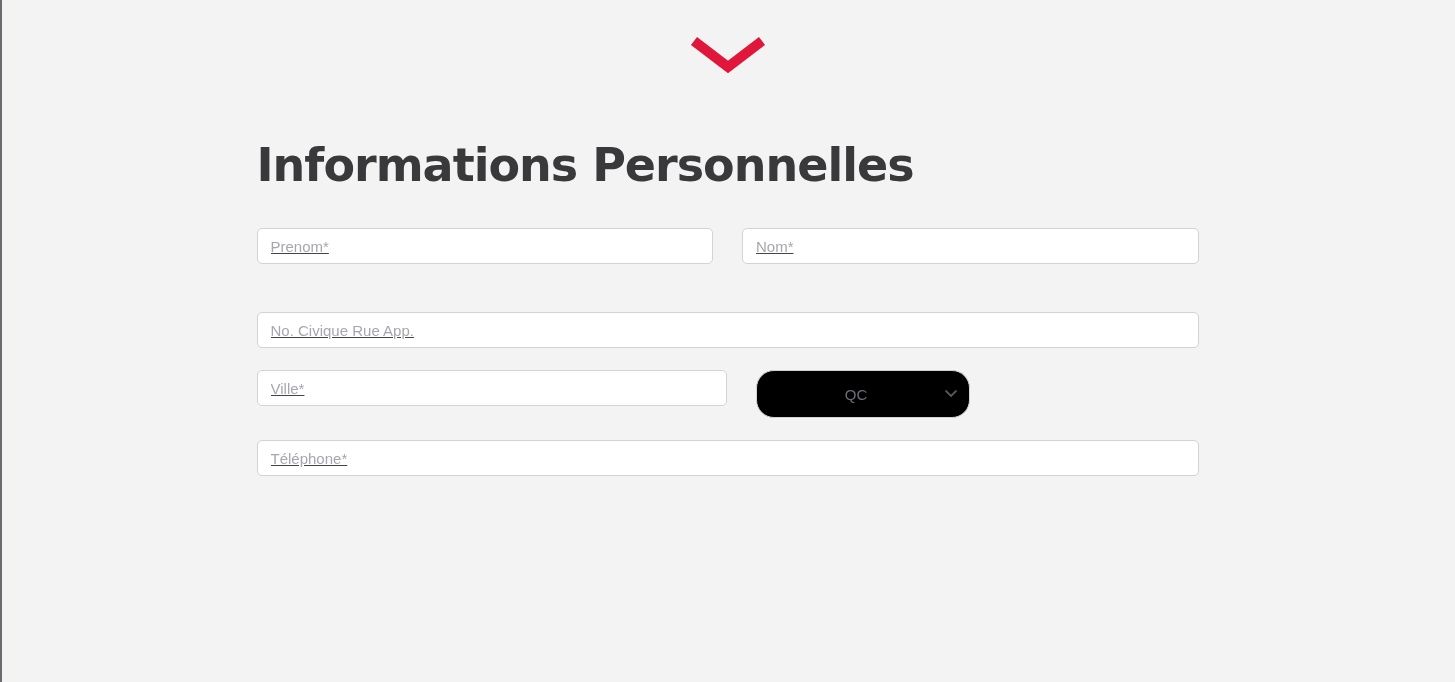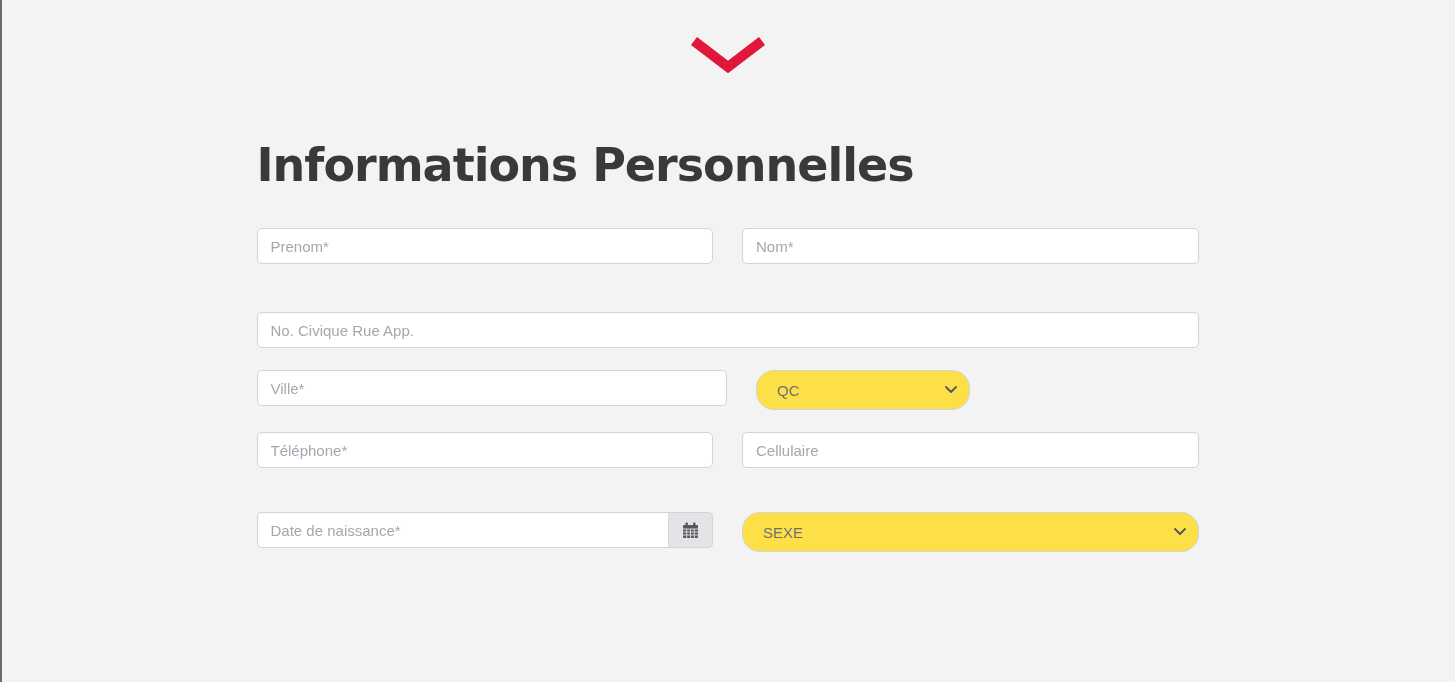--- a/index.html
+++ b/index.html
@@ -41,42 +41,44 @@
     width: 100%;
     height: 36px;
     background: #ffffff;
     border: 1px solid #d2d2d7;
     border-radius: 5px;
     padding: 0 13px;
     font-family: "Liberation Sans", sans-serif;
     font-size: 15px;
     color: #444;
     outline: none;
+    text-decoration: underline;
   }
   .txt-input::placeholder { color: #a6a6b0; opacity: 1; }
   .split-half {
     display: flex;
     justify-content: space-between;
   }
   .w-small { width: 214px; flex: 0 0 214px; }
   .select-wrap { position: relative; }
   .pill-select {
     width: 100%;
-    height: 40px;
-    background: #fde047;
+    height: 48px;
+    background: #000000;
     border: 1px solid #d2d2d7;
     border-radius: 18px;
     padding: 0 34px 0 20px;
     font-family: "Liberation Sans", sans-serif;
     font-size: 15px;
     color: #6e6e78;
     -webkit-appearance: none;
     -moz-appearance: none;
     appearance: none;
     outline: none;
+    text-align: center;
   }
   .select-caret {
     position: absolute;
     right: 13px; top: 50%;
     transform: translateY(-50%);
     pointer-events: none;
   }
   .input-group {
     display: flex;
     width: 100%;
@@ -133,50 +135,23 @@
           </select>
           <svg class="select-caret" width="12" height="8" viewBox="0 0 12 8">
             <path d="M1 1 L6 6 L11 1" fill="none" stroke="#55555a" stroke-width="1.8" stroke-linecap="round" stroke-linejoin="round"></path>
           </svg>
         </div>
       </div>
     </div>
 
     <div class="row">
       <input class="txt-input half" type="text" placeholder="Téléphone*" style="">
-      <input class="txt-input half" type="text" placeholder="Cellulaire" style="">
     </div>
 
     <div class="row">
     </div>
 
     <div class="row">
-      <div class="half input-group">
-        <input class="txt-input" type="text" style="flex: 1 1 0px;" placeholder="Date de naissance*">
-        <span class="group-addon">
-          <svg width="17" height="17" viewBox="0 0 17 17">
-            <rect x="1" y="3" width="15" height="13" rx="1" fill="#58585c"></rect>
-            <rect x="3.5" y="0.5" width="2.4" height="3.6" rx="0.8" fill="#58585c"></rect>
-            <rect x="11.1" y="0.5" width="2.4" height="3.6" rx="0.8" fill="#58585c"></rect>
-            <g stroke="#e4e4e7" stroke-width="0.9">
-              <line x1="1" y1="7" x2="16" y2="7"></line>
-              <line x1="1" y1="10" x2="16" y2="10"></line>
-              <line x1="1" y1="13" x2="16" y2="13"></line>
-              <line x1="4.7" y1="7" x2="4.7" y2="16"></line>
-              <line x1="8.5" y1="7" x2="8.5" y2="16"></line>
-              <line x1="12.3" y1="7" x2="12.3" y2="16"></line>
-            </g>
-          </svg>
-        </span>
-      </div>
-      <div class="select-wrap half">
-        <select class="pill-select">
-          <option>SEXE</option>
-        </select>
-        <svg class="select-caret" width="12" height="8" viewBox="0 0 12 8">
-          <path d="M1 1 L6 6 L11 1" fill="none" stroke="#55555a" stroke-width="1.8" stroke-linecap="round" stroke-linejoin="round"></path>
-        </svg>
-      </div>
     </div>
 
 
   </form>
 </div>
 
 </body></html>

